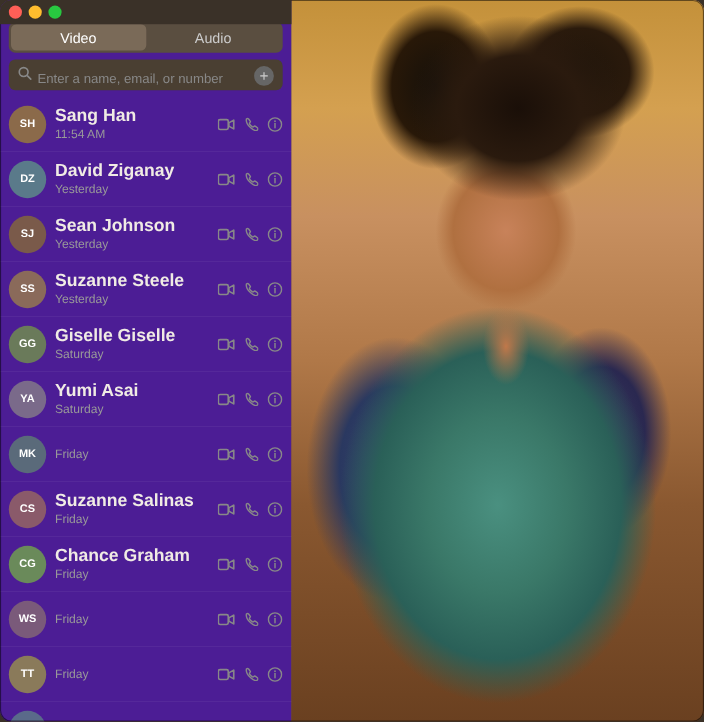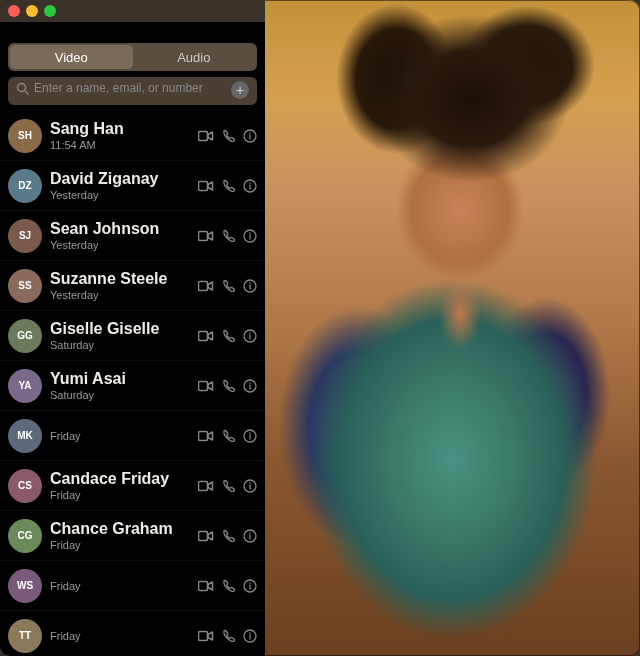--- a/index.html
+++ b/index.html
@@ -49,25 +49,25 @@
     }
 
     .traffic-light.close { background: #ff5f57; }
     .traffic-light.minimize { background: #ffbd2e; }
     .traffic-light.maximize { background: #28c840; }
 
     
     .sidebar {
       width: 265px;
       height: 656px;
-      background: #000000;
+      background: #4c1d95;
       display: flex;
       flex-direction: column;
       flex-shrink: 0;
-      padding-top: 37px;
+      padding-top: 14px;
     }
 
     
     .tab-bar {
       display: flex;
       margin: 6px 8px 0;
       background: #5a4e40;
       border-radius: 6px;
       padding: 2px;
       height: 28px;
@@ -86,21 +86,21 @@
     }
 
     .tab.active {
       background: #7a6a58;
       color: #fff;
     }
 
     
     .search-bar {
       display: flex;
-      align-items: flex-start;
+      align-items: flex-end;
       margin: 6px 8px;
       background: #4a3f32;
       border-radius: 6px;
       padding: 4px 8px;
       height: 28px;
     }
 
     .search-icon-svg {
       color: #888;
       margin-right: 5px;
@@ -495,21 +495,21 @@
           <circle cx="7" cy="4" r="0.8" fill="#888"></circle>
         </svg>
       </span>
     </div>
   </div>
         <div class="contact-item">
     <div class="avatar" style="background: #8A5A6A;">
       CS
     </div>
     <div class="contact-info">
-      <div class="contact-name">Candace Friday</div>
+      <div class="contact-name">Suzanne Salinas</div>
       <div class="contact-time">Friday</div>
     </div>
     <div class="contact-actions">
       <span class="action-icon" title="Video">
         <svg width="16" height="12" viewBox="0 0 16 12" fill="none">
           <rect x="0.5" y="1.5" width="9" height="9" rx="1.5" stroke="#888" stroke-width="1.5"></rect>
           <path d="M10 4.5L14.5 2V10L10 7.5V4.5Z" stroke="#888" stroke-width="1.5" stroke-linejoin="round"></path>
         </svg>
       </span>
       <span class="action-icon" title="Audio">

